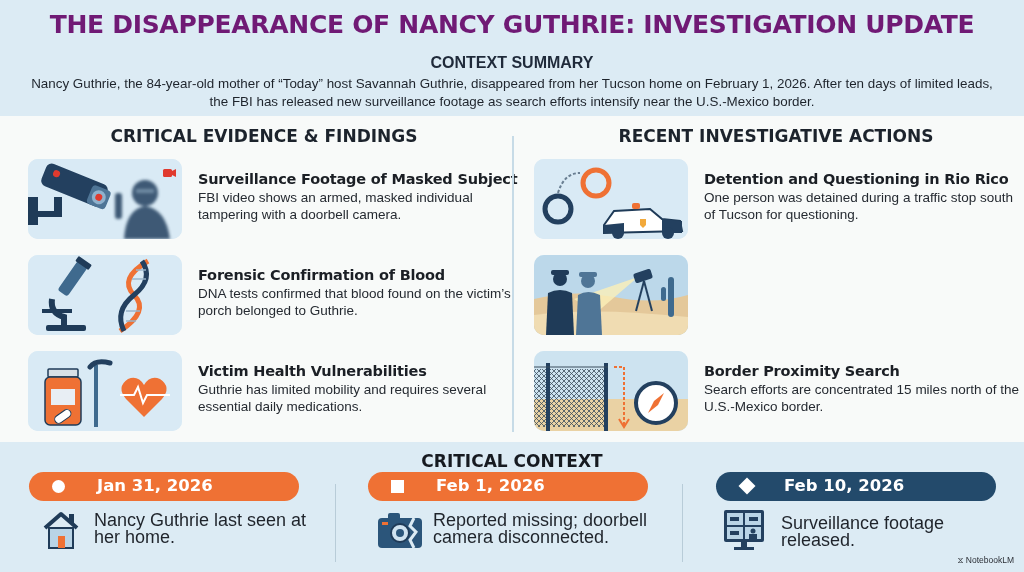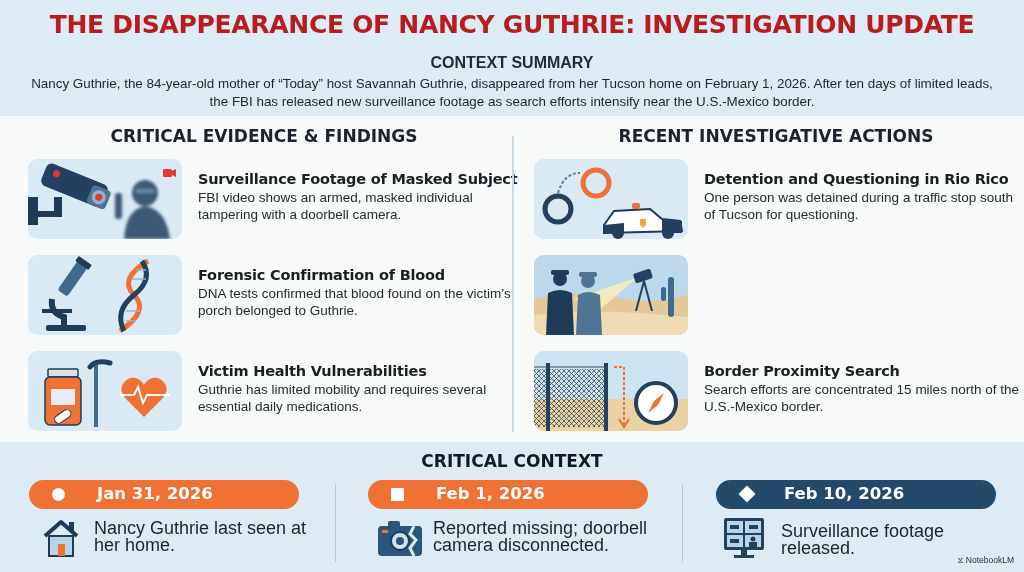--- a/index.html
+++ b/index.html
@@ -10,21 +10,21 @@
     color: #1a1d24;
     position: relative;
   }
   .header {
     position: absolute; left: 0; top: 0; width: 1024px; height: 116px;
     background: #dcebf4; text-align: center;
   }
   .main-title {
     position: absolute; left: 0; top: 10px; width: 1024px;
     font-family: "DejaVu Sans", sans-serif; font-weight: bold;
-    font-size: 25px; letter-spacing: -0.3px; color: #b91c1c;
+    font-size: 25px; letter-spacing: -0.3px; color: #701a75;
   }
   .ctx-title {
     position: absolute; left: 0; top: 54px; width: 1024px;
     font-weight: bold; font-size: 16px; color: #1f2a3a;
   }
   .ctx-body {
     position: absolute; left: 30px; top: 75px; width: 964px;
     font-size: 13.4px; line-height: 18px; color: #1e242c;
   }
   .mid {
@@ -56,21 +56,21 @@
   .card-desc {
     margin-top: 3px; font-size: 13.5px; line-height: 16.5px; color: #252a31;
   }
   .bottom {
     position: absolute; left: 0; top: 442px; width: 1024px; height: 130px; background: #dcebf4;
   }
   .tl-title {
     position: absolute; left: 0; top: 9px; width: 1024px; text-align: center;
     font-family: "DejaVu Sans", sans-serif; font-weight: bold; font-size: 17px; color: #161a20;
   }
-  .tl-item { position: absolute; top: 38px; width: 300px; height: 90px; }
+  .tl-item { position: absolute; top: 30px; width: 300px; height: 90px; }
   .pill {
     position: absolute; left: 0; top: 0; width: 270px; height: 29px; border-radius: 15px;
     background: #ef7134; color: #fff;
   }
   .pill.dark { background: #234a6b; }
   .pill-marker { position: absolute; left: 23px; top: 8px; width: 13px; height: 13px; background: #fff; }
   .pill-marker.circle { border-radius: 50%; }
   .pill-marker.diamond { transform: rotate(45deg); width: 12px; height: 12px; top: 8px; left: 25px; }
   .pill-date {
     position: absolute; left: 68px; top: 4px; font-family: "DejaVu Sans", sans-serif;

